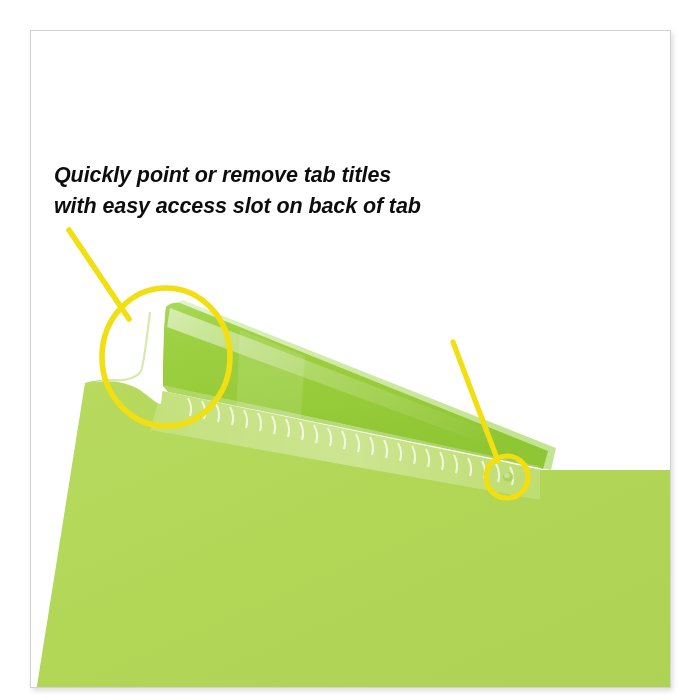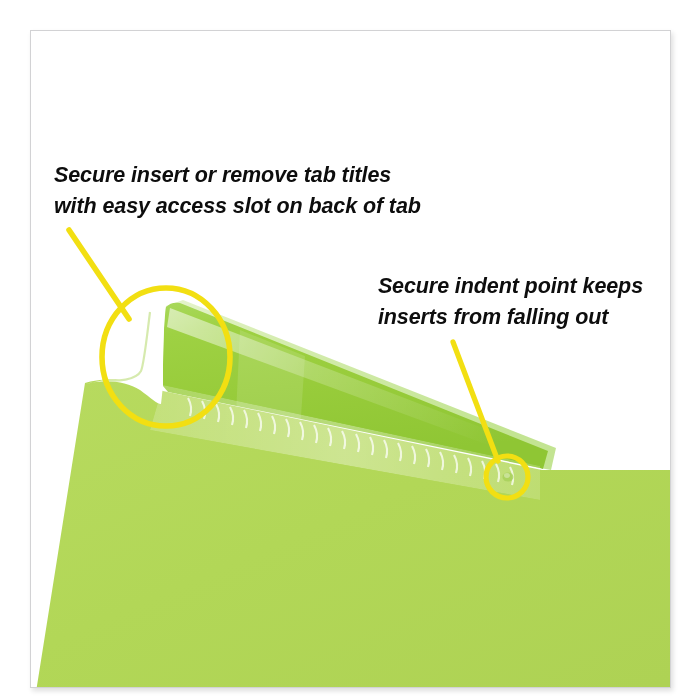--- a/index.html
+++ b/index.html
@@ -213,19 +213,17 @@
       <g fill="none" stroke="#f2df12" stroke-linecap="round">
         <line x1="69" y1="230" x2="129" y2="319" stroke-width="5.6"></line>
         <ellipse cx="166" cy="357" rx="64" ry="69" stroke-width="5.6"></ellipse>
         <line x1="453" y1="342" x2="498" y2="461" stroke-width="5.2"></line>
         <circle cx="507" cy="477" r="21" stroke-width="5.2"></circle>
       </g>
     </svg>
   </div>
 
 
-  <div class="callout" id="callout-left">Secure insert or remove tab titles
+  <div class="callout" id="callout-left">Quickly point or remove tab titles
 with easy access slot on back of tab</div>
 
-  <div class="callout" id="callout-right">Secure indent point keeps
-inserts from falling out</div>
 
 </div>
 
 </body></html>

